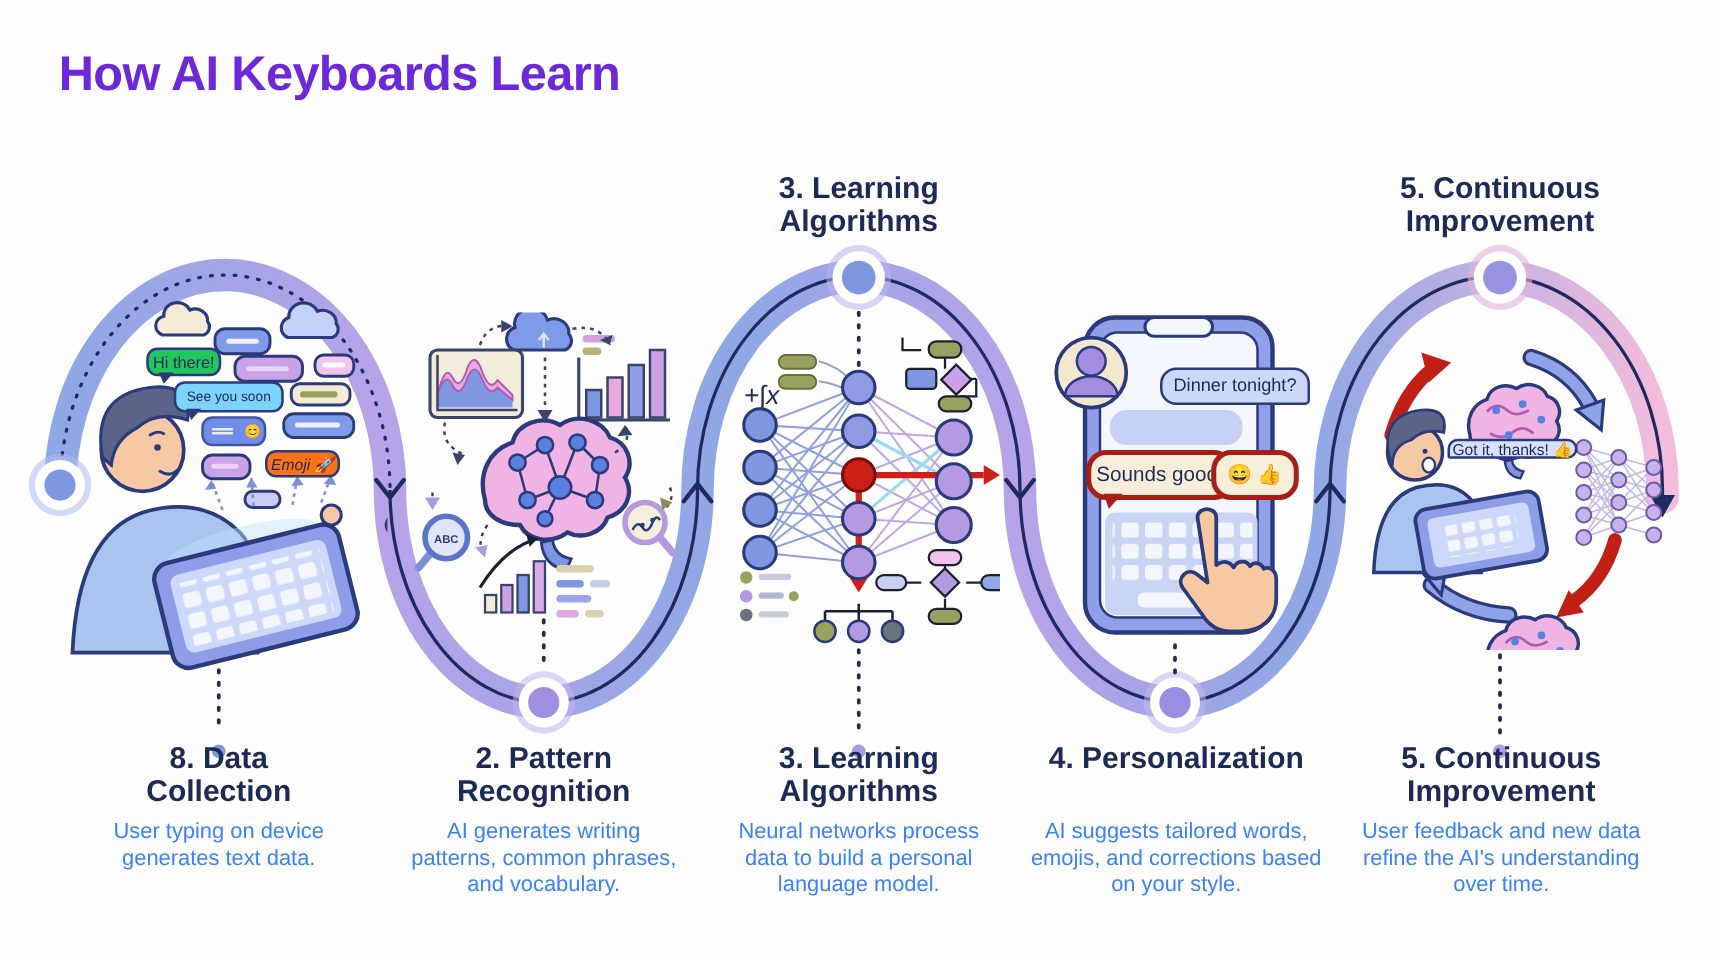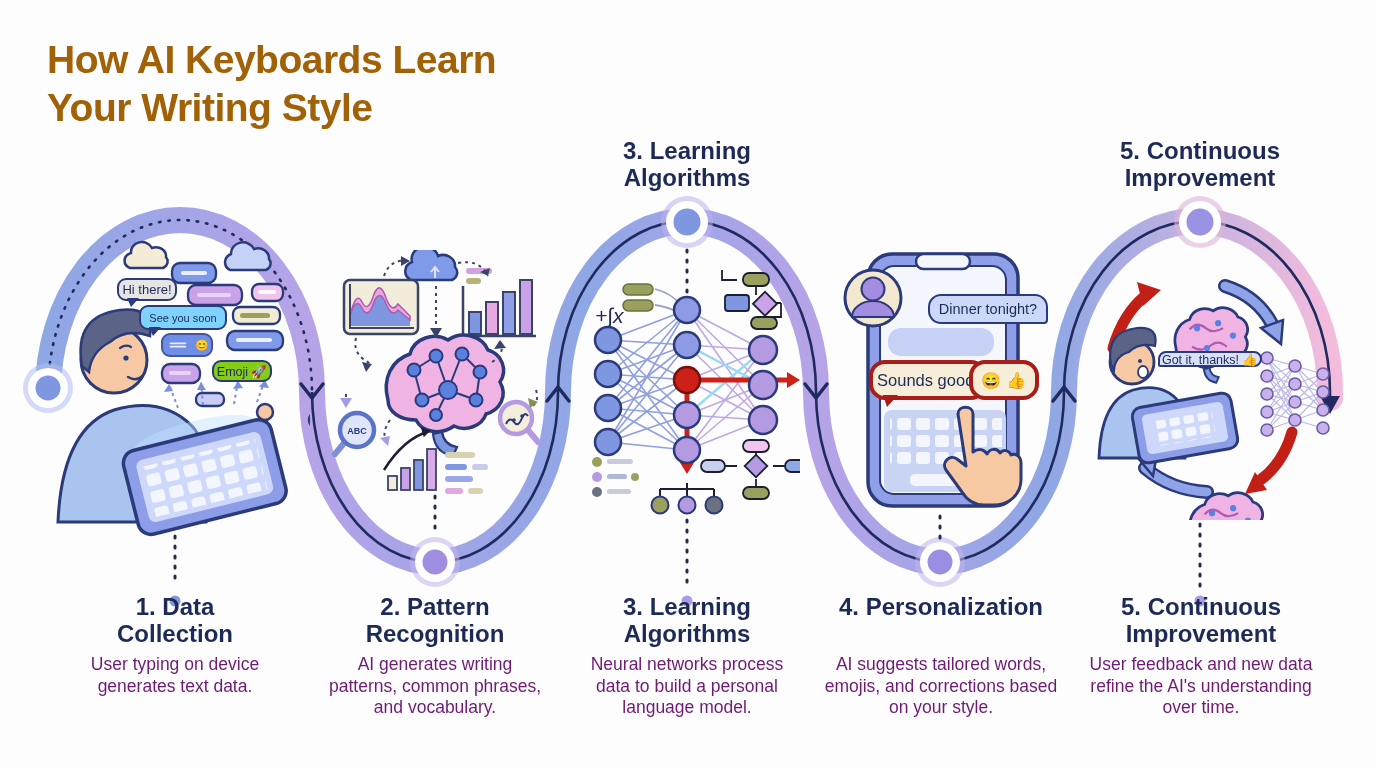--- a/index.html
+++ b/index.html
@@ -1,25 +1,25 @@
 <!DOCTYPE html>
 <html><head>
 <meta charset="utf-8">
 <style>
   html,body{margin:0;padding:0;background:#ffffff;}
   .canvas{position:relative;width:1376px;height:768px;overflow:hidden;background:#fdfdfe;
           font-family:"Liberation Sans", sans-serif;}
   .layer{position:absolute;left:0;top:0;}
   
-  .title{position:absolute;left:47px;top:36px;font-size:39px;font-weight:800;color:#a16207;
+  .title{position:absolute;left:47px;top:36px;font-size:39px;font-weight:800;color:#6d28d9;
          line-height:48px;letter-spacing:-0.5px;}
   .top-heading{position:absolute;text-align:center;font-size:24px;font-weight:700;color:#1d2a56;line-height:27px;}
   .stage-label{position:absolute;text-align:center;color:#1d2a56;}
   .stage-label .hd{font-size:24px;font-weight:700;line-height:27px;min-height:54px;}
-  .stage-label .ds{margin:7px auto 0;font-size:17.5px;line-height:21.5px;color:#701a75;font-weight:400;}
+  .stage-label .ds{margin:7px auto 0;font-size:17.5px;line-height:21.5px;color:#3b82f6;font-weight:400;}
   
   .bubble{position:absolute;box-sizing:border-box;display:flex;align-items:center;justify-content:center;
           border:2.5px solid #2b3a7a;border-radius:9px;color:#1d2a56;background:#dfe5fb;white-space:nowrap;}
   .bubble.tail-bl::after{content:"";position:absolute;left:8px;bottom:-8px;width:0;height:0;
           border-left:4px solid transparent;border-right:8px solid transparent;border-top:9px solid #2b3a7a;}
   .bubble.red{border:4.5px solid #a81d18;border-radius:16px;background:#f7eeda;}
   .bubble.red.tail-bl::after{border-top-color:#a81d18;left:10px;bottom:-11px;border-right-width:11px;border-top-width:12px;}
   .tinybars{display:flex;flex-direction:column;gap:2px;margin-right:4px;}
   .tinybars i{display:block;width:26px;height:3px;border-radius:2px;background:#ffffff;opacity:.85;}
 </style>
@@ -136,30 +136,30 @@
         <ellipse cx="0" cy="-44" rx="62" ry="14" fill="#bfe3ff" opacity=".45"></ellipse>
         <rect x="-76" y="-44" width="152" height="86" rx="13" fill="#8d9de8" stroke="#2b3a7a" stroke-width="3.5"></rect>
         <rect x="-64" y="-33" width="128" height="64" rx="7" fill="#cdd8fa"></rect>
         <rect x="-58" y="-26" width="116" height="52" fill="url(#keys)"></rect>
         <circle cx="112" cy="-58" r="8" fill="#f6c9a4" stroke="#2b3a7a" stroke-width="2.5" transform="rotate(14)"></circle>
         <circle cx="60" cy="-66" r="8" fill="#f6c9a4" stroke="#2b3a7a" stroke-width="2.5" transform="rotate(14)"></circle>
       </g>
     </g>
   </svg>
 
-  <div class="bubble tail-bl" style="left:117px;top:278px;width:60px;height:23px;font-size:13px;background:#e5e5e5;">Hi there!</div>
+  <div class="bubble tail-bl" style="left:117px;top:278px;width:60px;height:23px;font-size:13px;background:#22c55e;">Hi there!</div>
   <div class="bubble tail-bl" style="left:139px;top:305px;width:88px;height:25px;font-size:11px;background:#7dd3fc;">See you soon</div>
   <div class="bubble" style="left:161px;top:333px;width:52px;height:24px;font-size:11px;background:#6e8ee8;border-color:#44549e;">
     <span class="tinybars" style="transform:scale(.65)">
         <i></i>
         <i></i>
       </span>
     <span style="font-size:11px">😊</span>
   </div>
-  <div class="bubble" style="left:212px;top:360px;width:60px;height:22px;font-size:12.5px;background:#84cc16;">Emoji 🚀</div>
+  <div class="bubble" style="left:212px;top:360px;width:60px;height:22px;font-size:12.5px;background:#f97316;font-style:italic;">Emoji 🚀</div>
 
   <svg class="layer" style="left:330px;top:250px" width="220" height="270" viewBox="0 0 220 270">
     <path transform="translate(105,22)" d="M-24 8 a11 10 0 0 1 1 -18 a13 12 0 0 1 26 -6 a12 11 0 0 1 17 11 a8 8 0 0 1 -3 13 z" fill="#7f9ae8" stroke="#2b3a7a" stroke-width="2.5"></path>
     <path transform="translate(105,22)" d="M 0 6 V -4 M -4 0 L 0 -5 L 4 0" stroke="#dfe5fb" stroke-width="2" fill="none"></path>
     <g>
       <rect x="14" y="30" width="74" height="54" rx="6" fill="#f2ecda" stroke="#3a4469" stroke-width="2.5"></rect>
       <path d="M 20 76 L 20 66 Q 26 46 32 58 Q 38 70 44 52 Q 50 38 56 54 Q 62 68 68 60 L 80 70 L 80 76 Z" fill="#7e97e0" stroke="none"></path>
       <path d="M 20 66 Q 26 40 32 52 Q 38 64 44 44 Q 50 30 56 48 Q 62 64 68 54 L 80 66 L 80 70 L 68 60 Q 62 68 56 54 Q 50 38 44 52 Q 38 70 32 58 Q 26 46 20 66 Z" fill="#e8a8e0" stroke="#b05ab0" stroke-width="1.5"></path>
       <path d="M 20 34 V 78 H 84" stroke="#3a4469" stroke-width="2" fill="none"></path>
     </g>
@@ -475,35 +475,34 @@
         <rect x="-41" y="-20" width="82" height="40" rx="5" fill="#cdd8fa"></rect>
         <rect x="-37" y="-16" width="76" height="34" fill="url(#keys)" transform="scale(0.75)"></rect>
       </g>
     </g>
   </svg>
 
   <div class="bubble" style="left:1158px;top:351px;width:104px;height:16px;font-size:12.5px;background:#d9e0fa;border-width:2px;border-radius:11px 11px 11px 3px;">Got it, thanks! 👍</div>
 
   <h1 class="title" style="margin:0">
     <span style="display:block">How AI Keyboards Learn</span>
-    <span style="display:block">Your Writing Style</span>
   </h1>
 
   <div class="top-heading" style="left:587px;top:137px;width:200px;">
     <span style="display:block">3. Learning</span>
     <span style="display:block">Algorithms</span>
   </div>
   <div class="top-heading" style="left:1090px;top:137px;width:220px;">
     <span style="display:block">5. Continuous</span>
     <span style="display:block">Improvement</span>
   </div>
 
   <div class="stage-label" style="left:55px;top:593px;width:240px;">
     <div class="hd">
-      <span style="display:block">1. Data</span>
+      <span style="display:block">8. Data</span>
         <span style="display:block">Collection</span>
     </div>
     <div class="ds" style="width:200px">User typing on device generates text data.</div>
   </div>
   <div class="stage-label" style="left:315px;top:593px;width:240px;">
     <div class="hd">
       <span style="display:block">2. Pattern</span>
         <span style="display:block">Recognition</span>
     </div>
     <div class="ds" style="width:215px">AI generates writing patterns, common phrases, and vocabulary.</div>

